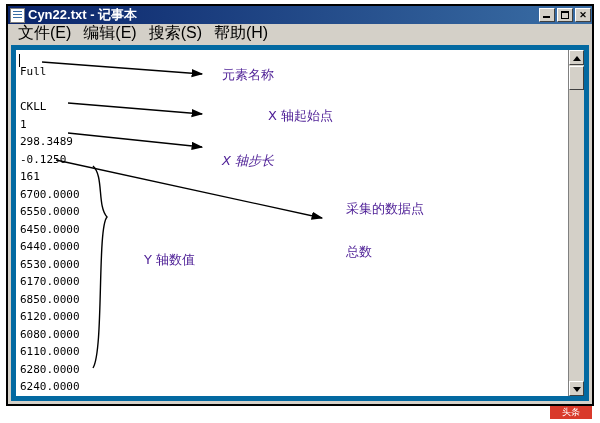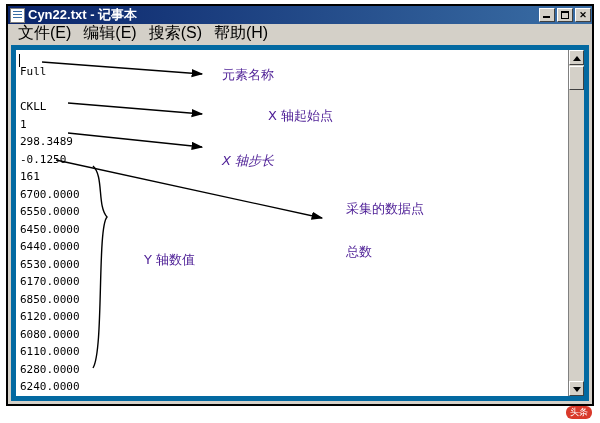--- a/index.html
+++ b/index.html
@@ -130,21 +130,21 @@
   }
   
   #watermark{
     position:absolute;right:8px;bottom:4px;
     display:flex;align-items:center;gap:4px;
     font-size:11px;color:#555;
     font-family:"DejaVu Sans", sans-serif;
   }
   #wm-badge{
     background:#d93a2b;color:#fff;font-size:9px;
-    padding:1px 4px;border-radius:6px;line-height:11px;
+    padding:1px 12px;border-radius:0;line-height:11px;
   }
 </style>
 </head>
 <body>
 
 <div id="window">
 
   <div id="titlebar">
     <div id="title-icon"></div>
     <div id="title-text">Cyn22.txt - 记事本</div>

